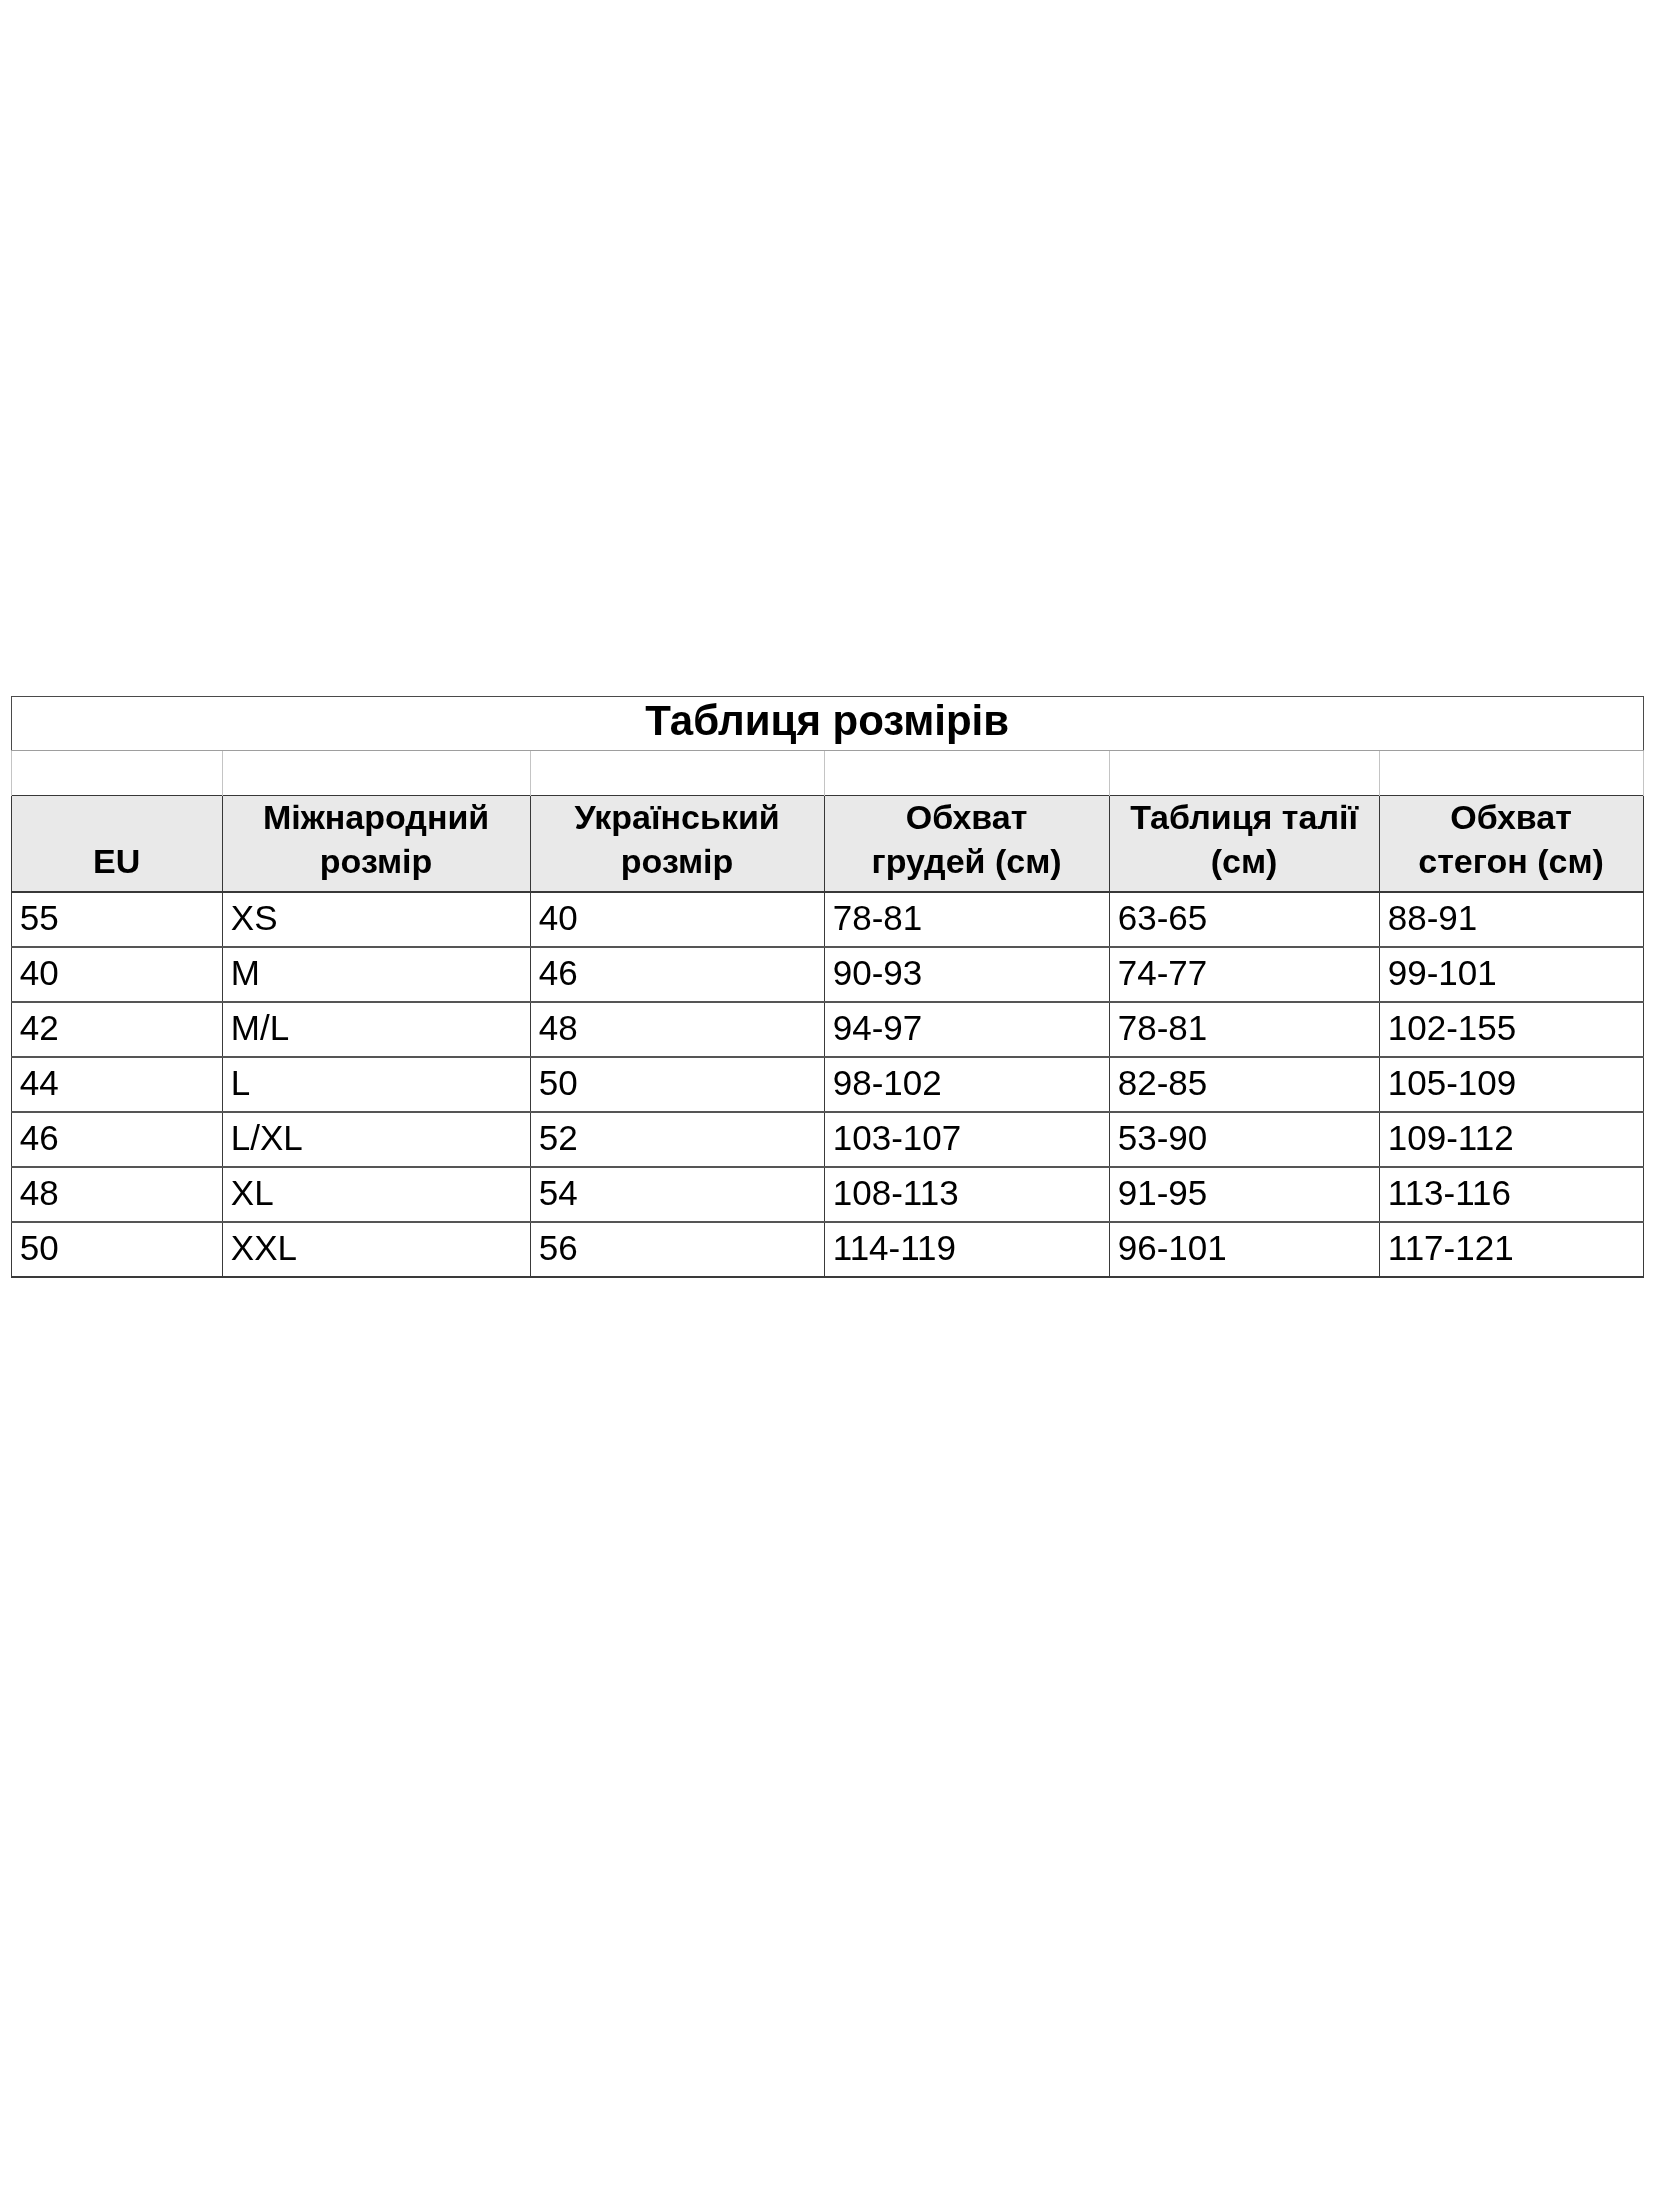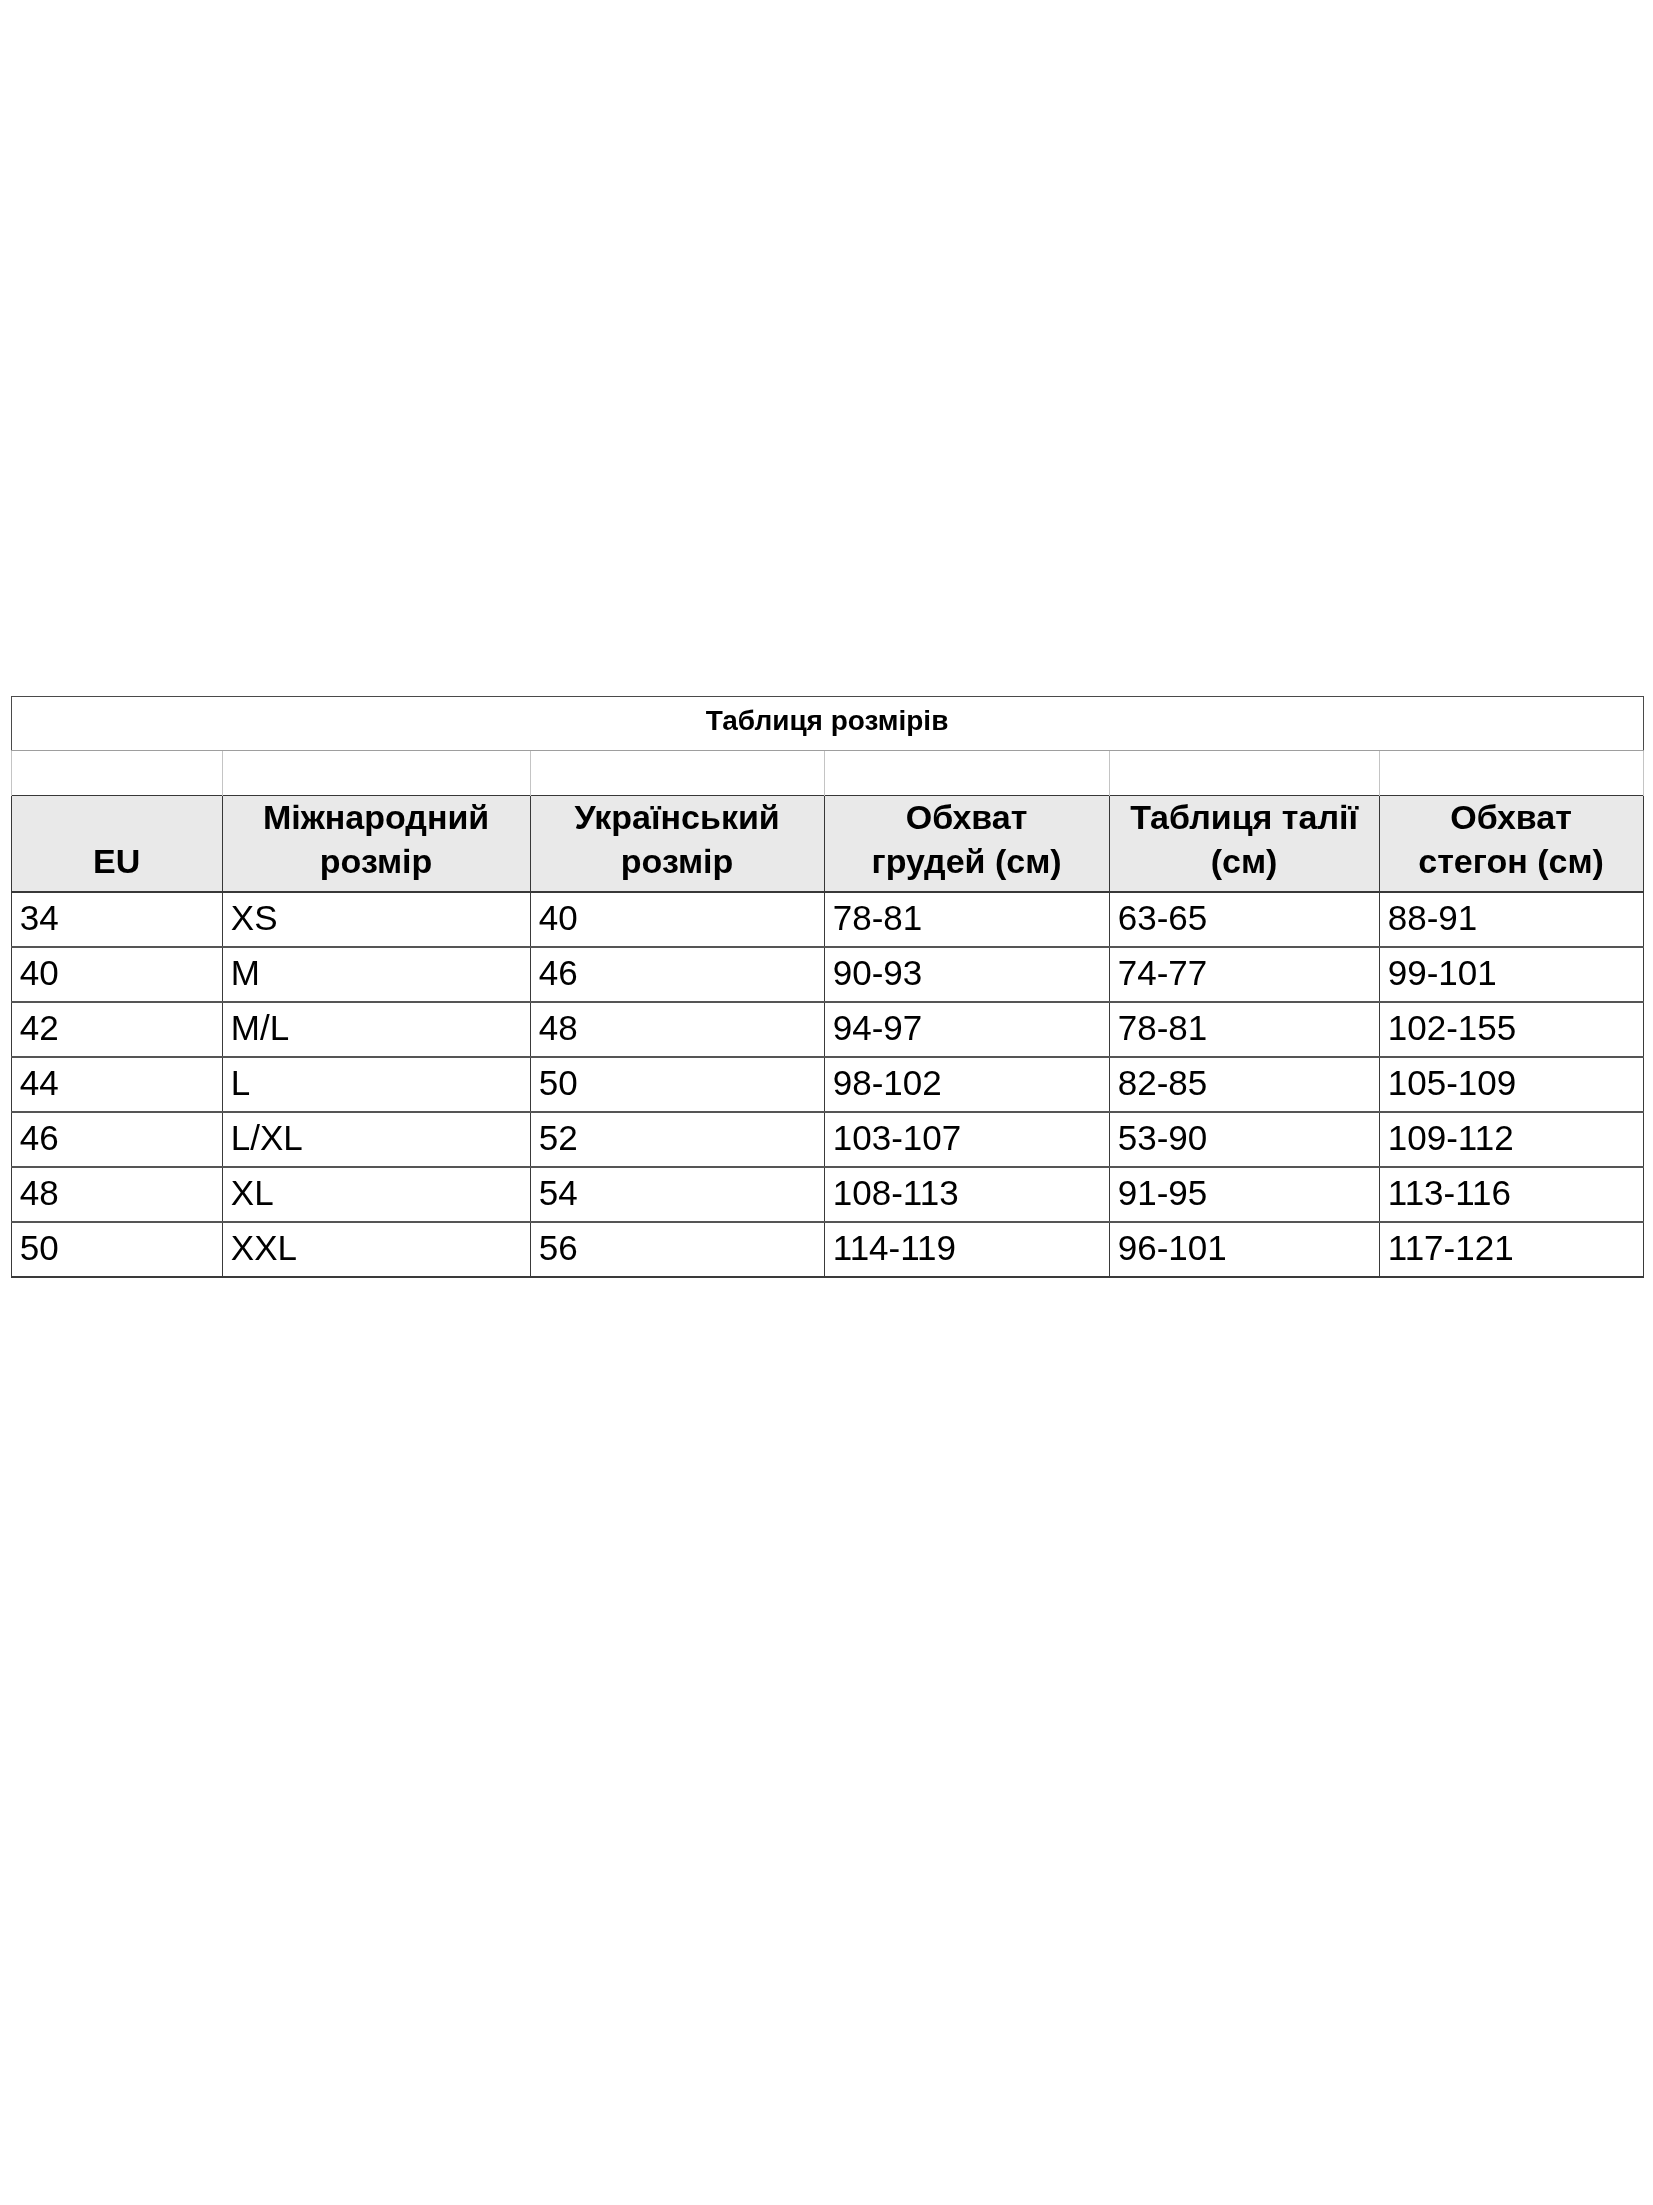--- a/index.html
+++ b/index.html
@@ -34,21 +34,21 @@
   col.c1 { width: 308px; }
   col.c2 { width: 294px; }
   col.c3 { width: 285px; }
   col.c4 { width: 270px; }
   col.c5 { width: 264px; }
 
   td.title-cell {
     height: 54px;
     text-align: center;
     vertical-align: middle;
-    font-size: 28px;
+    font-size: 42px;
     font-weight: bold;
     border-bottom: 0.8px solid #9e9e9e;
     padding: 0 0 4.9px 0;
   }
   td.spacer-cell {
     height: 45px;
     border-left: 0.8px solid #c4c4c4;
     border-right: 0.8px solid #c4c4c4;
     padding: 0;
   }
@@ -110,21 +110,21 @@
       <th class="header-cell">Український
 розмір</th>
       <th class="header-cell">Обхват
 грудей (см)</th>
       <th class="header-cell">Таблиця талії
 (см)</th>
       <th class="header-cell">Обхват
 стегон (см)</th>
     </tr>
     <tr>
-      <td class="data-cell">34</td>
+      <td class="data-cell">55</td>
       <td class="data-cell">XS</td>
       <td class="data-cell">40</td>
       <td class="data-cell">78-81</td>
       <td class="data-cell">63-65</td>
       <td class="data-cell">88-91</td>
     </tr>
     <tr>
       <td class="data-cell">40</td>
       <td class="data-cell">M</td>
       <td class="data-cell">46</td>

